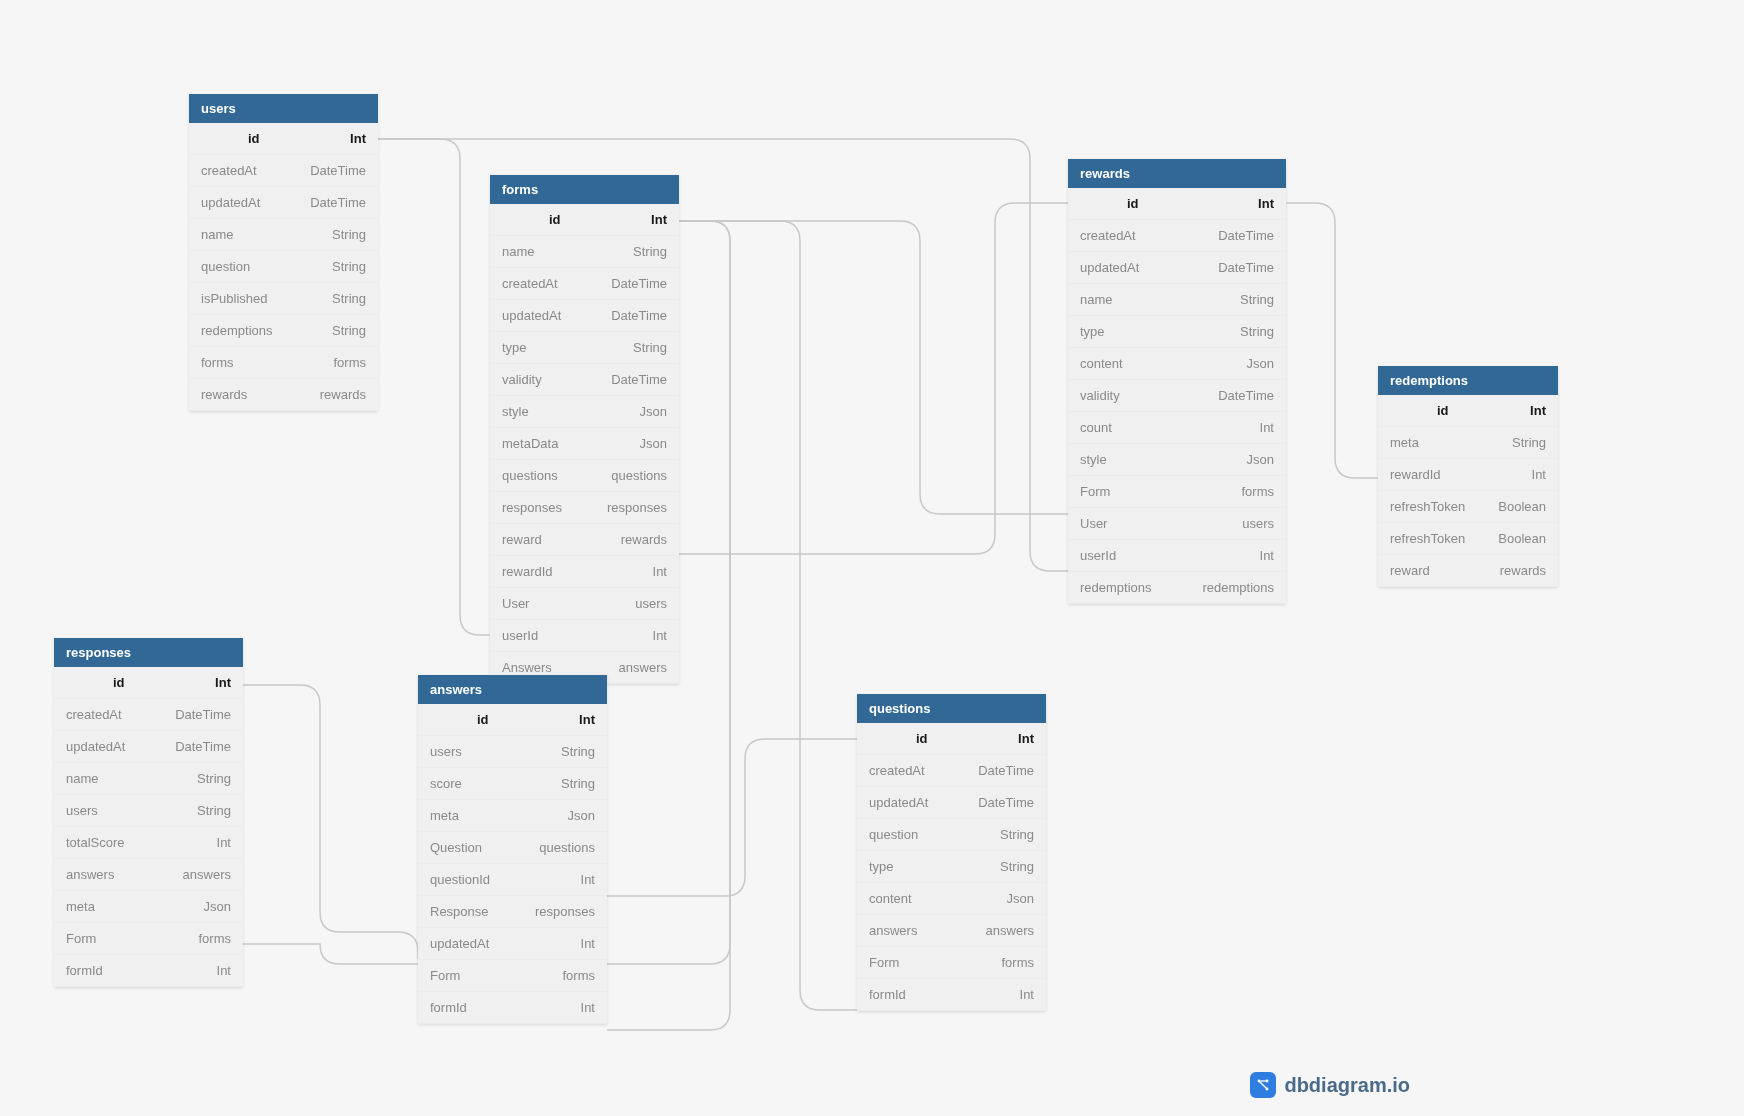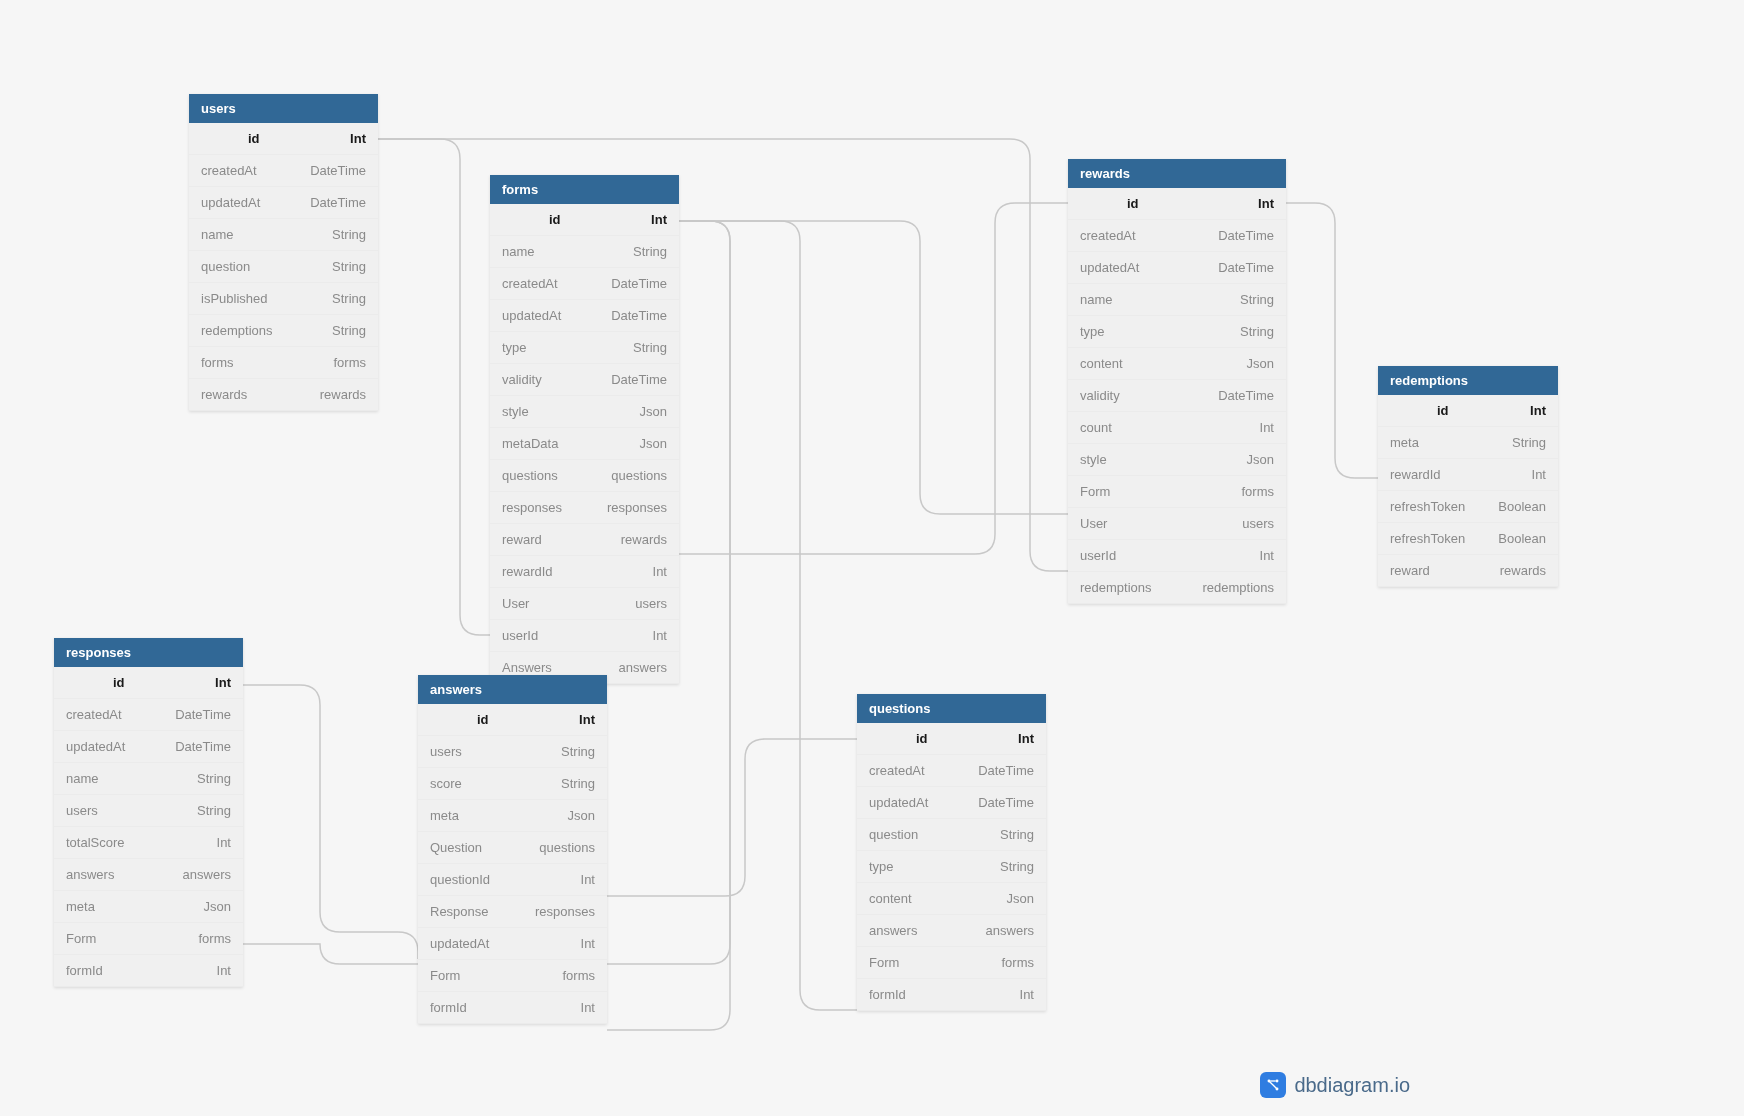--- a/index.html
+++ b/index.html
@@ -75,21 +75,21 @@
     }
     .watermark {
       position: absolute;
       right: 30px;
       bottom: 22px;
       display: flex;
       align-items: center;
       gap: 8px;
       font-size: 20px;
       color: #4a6a8a;
-      font-weight: 400;
+      font-weight: 700;
     }
     .watermark-icon {
       width: 26px;
       height: 26px;
       background: #2f7de1;
       border-radius: 6px;
       position: relative;
       display: flex;
       align-items: center;
       justify-content: center;

